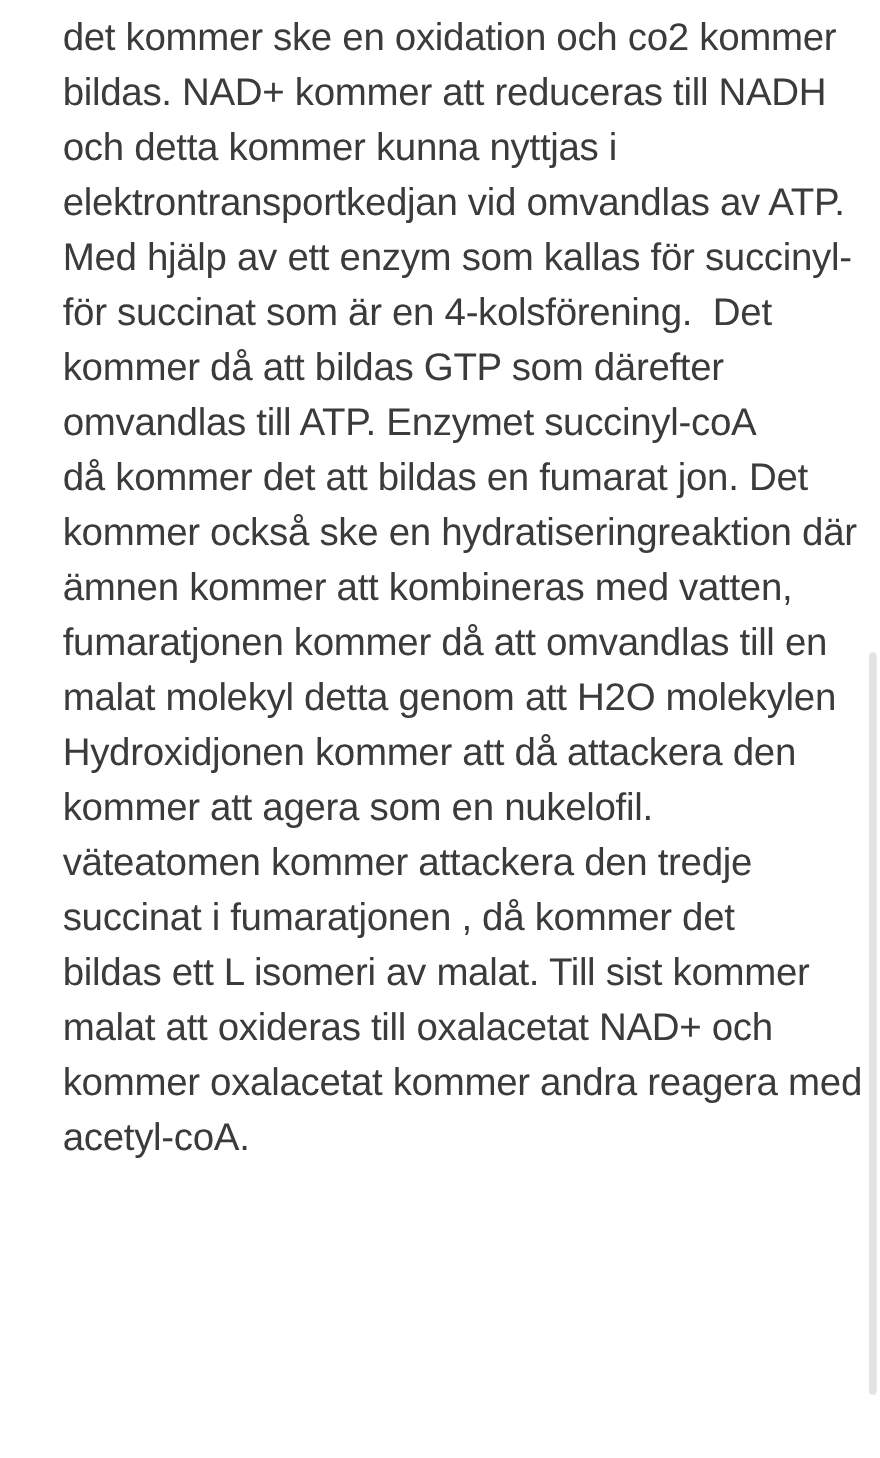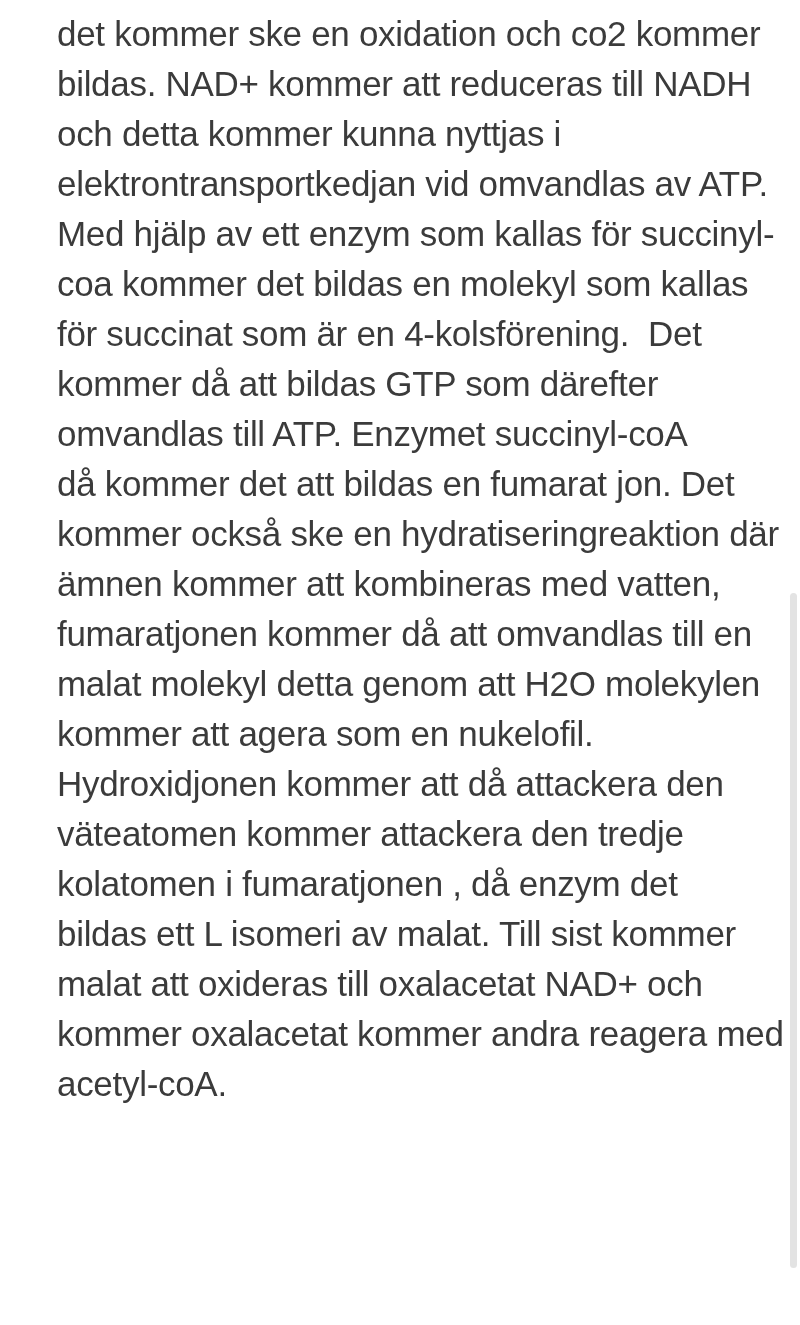--- a/index.html
+++ b/index.html
@@ -54,33 +54,32 @@
 </head>
 <body>
 
 <div class="page">
   <div class="text-block">
     <div class="text-line">det kommer ske en oxidation och co2 kommer</div>
     <div class="text-line">bildas. NAD+ kommer att reduceras till NADH</div>
     <div class="text-line">och detta kommer kunna nyttjas i</div>
     <div class="text-line">elektrontransportkedjan vid omvandlas av ATP.</div>
     <div class="text-line">Med hjälp av ett enzym som kallas för succinyl-</div>
-    <div class="text-line">coa kommer det bildas en molekyl som kallas</div>
     <div class="text-line">för succinat som är en 4-kolsförening.  Det</div>
     <div class="text-line">kommer då att bildas GTP som därefter</div>
     <div class="text-line">omvandlas till ATP. Enzymet succinyl-coA</div>
     <div class="text-line">då kommer det att bildas en fumarat jon. Det</div>
     <div class="text-line">kommer också ske en hydratiseringreaktion där</div>
     <div class="text-line">ämnen kommer att kombineras med vatten,</div>
     <div class="text-line">fumaratjonen kommer då att omvandlas till en</div>
     <div class="text-line">malat molekyl detta genom att H2O molekylen</div>
+    <div class="text-line">Hydroxidjonen kommer att då attackera den</div>
     <div class="text-line">kommer att agera som en nukelofil.</div>
-    <div class="text-line">Hydroxidjonen kommer att då attackera den</div>
     <div class="text-line">väteatomen kommer attackera den tredje</div>
-    <div class="text-line">kolatomen i fumaratjonen , då enzym det</div>
+    <div class="text-line">succinat i fumaratjonen , då kommer det</div>
     <div class="text-line">bildas ett L isomeri av malat. Till sist kommer</div>
     <div class="text-line">malat att oxideras till oxalacetat NAD+ och</div>
     <div class="text-line">kommer oxalacetat kommer andra reagera med</div>
     <div class="text-line">acetyl-coA.</div>
   </div>
 
   <div class="scrollbar-track">
     <div class="scrollbar-thumb"></div>
   </div>
 </div>

